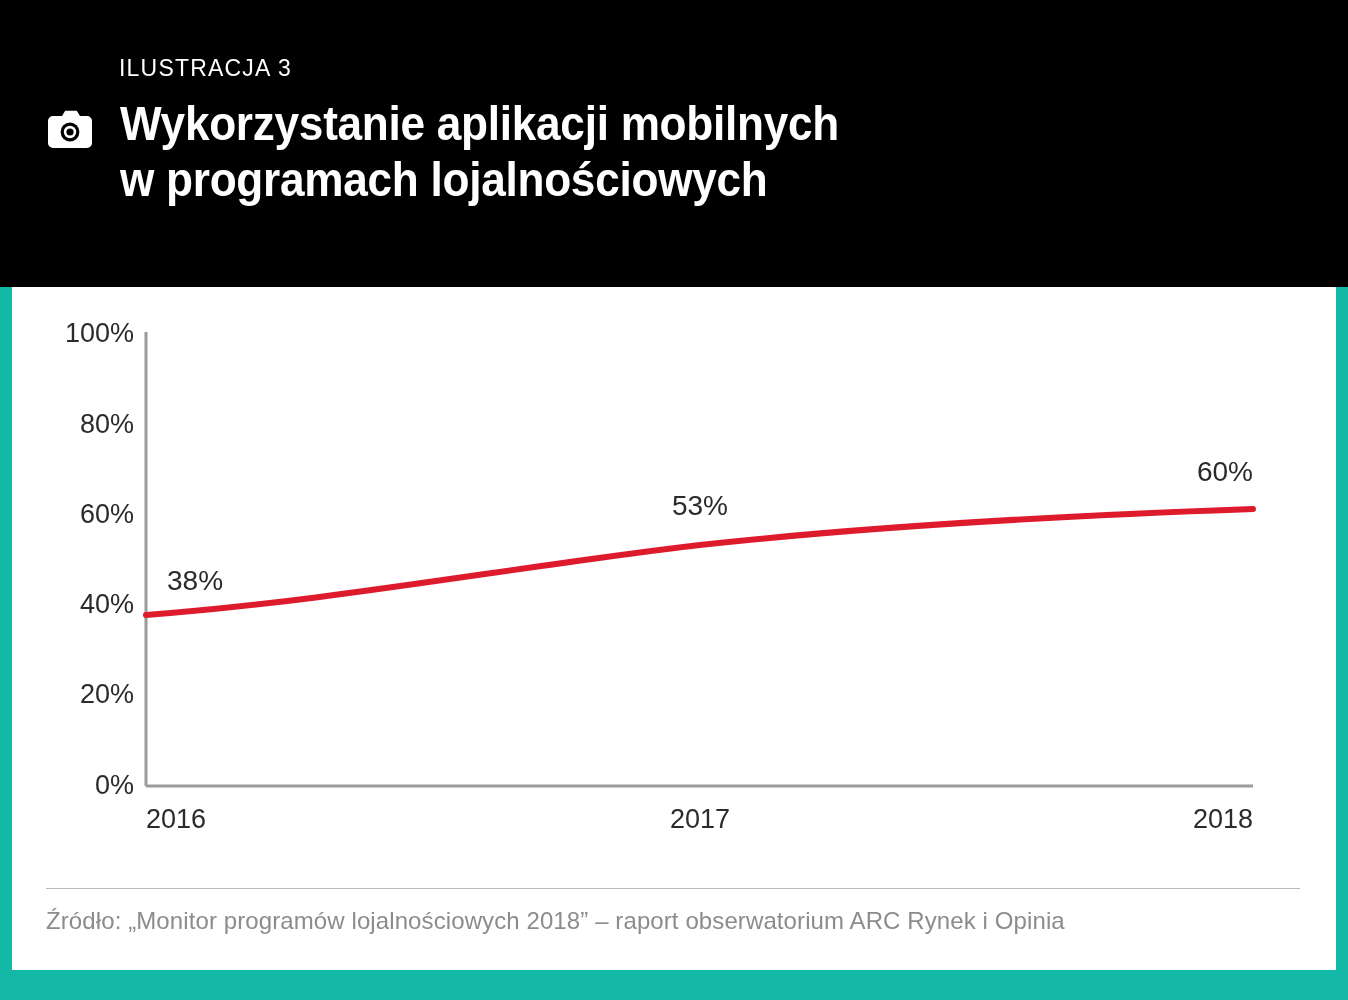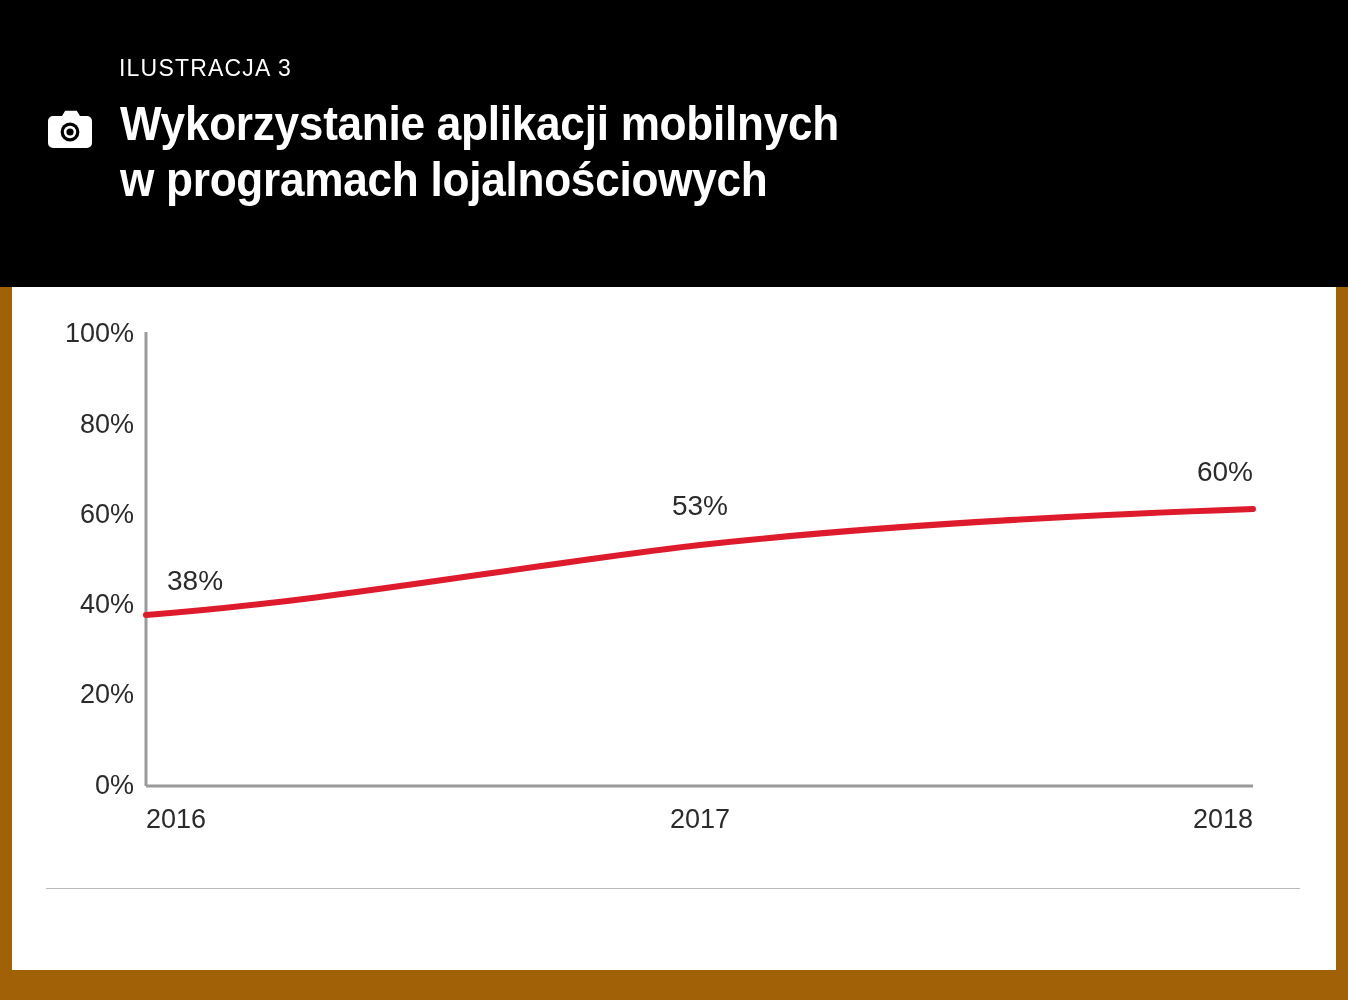--- a/index.html
+++ b/index.html
@@ -2,21 +2,21 @@
 <html><head>
 <meta charset="utf-8">
 <style>
   * { margin:0; padding:0; box-sizing:border-box; }
   html, body {
     width:1348px; height:1000px;
     background:#000000;
     font-family:"Liberation Sans", sans-serif;
     overflow:hidden;
   }
-  #root { position:relative; width:1348px; height:1000px; background:#a16207; }
+  #root { position:relative; width:1348px; height:1000px; background:#14b8a6; }
 
   
   .header { position:absolute; left:0; top:0; width:1348px; height:287px; background:#000000; }
   .kicker {
     position:absolute; left:119px; top:55px;
     color:#ffffff; font-size:23px; letter-spacing:1.2px;
     font-weight:400; white-space:nowrap;
     font-family:"Liberation Sans", sans-serif;
   }
   .title-row { position:absolute; left:46px; top:96px; width:1270px; }
@@ -112,14 +112,15 @@
 
         <g>
           <text class="xlabel" x="134" y="541" text-anchor="start">2016</text>
           <text class="xlabel" x="688" y="541" text-anchor="middle">2017</text>
           <text class="xlabel" x="1241" y="541" text-anchor="end">2018</text>
         </g>
       </svg>
     </div>
 
     <div class="divider"></div>
+    <div class="source">Źródło: „Monitor programów lojalnościowych 2018” – raport obserwatorium ARC Rynek i Opinia</div>
   </div>
 </div>
 
 </body></html>

